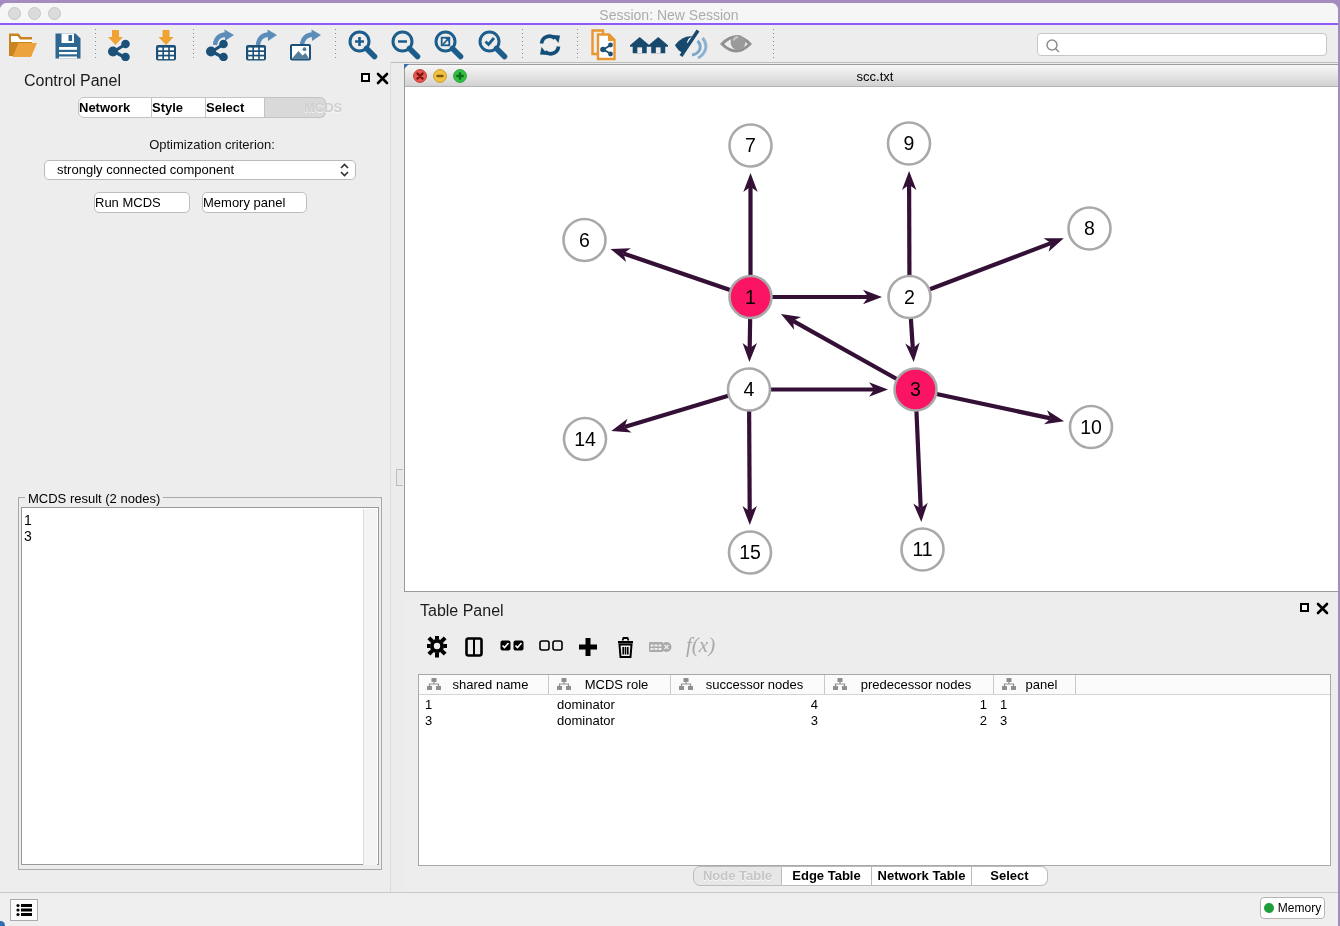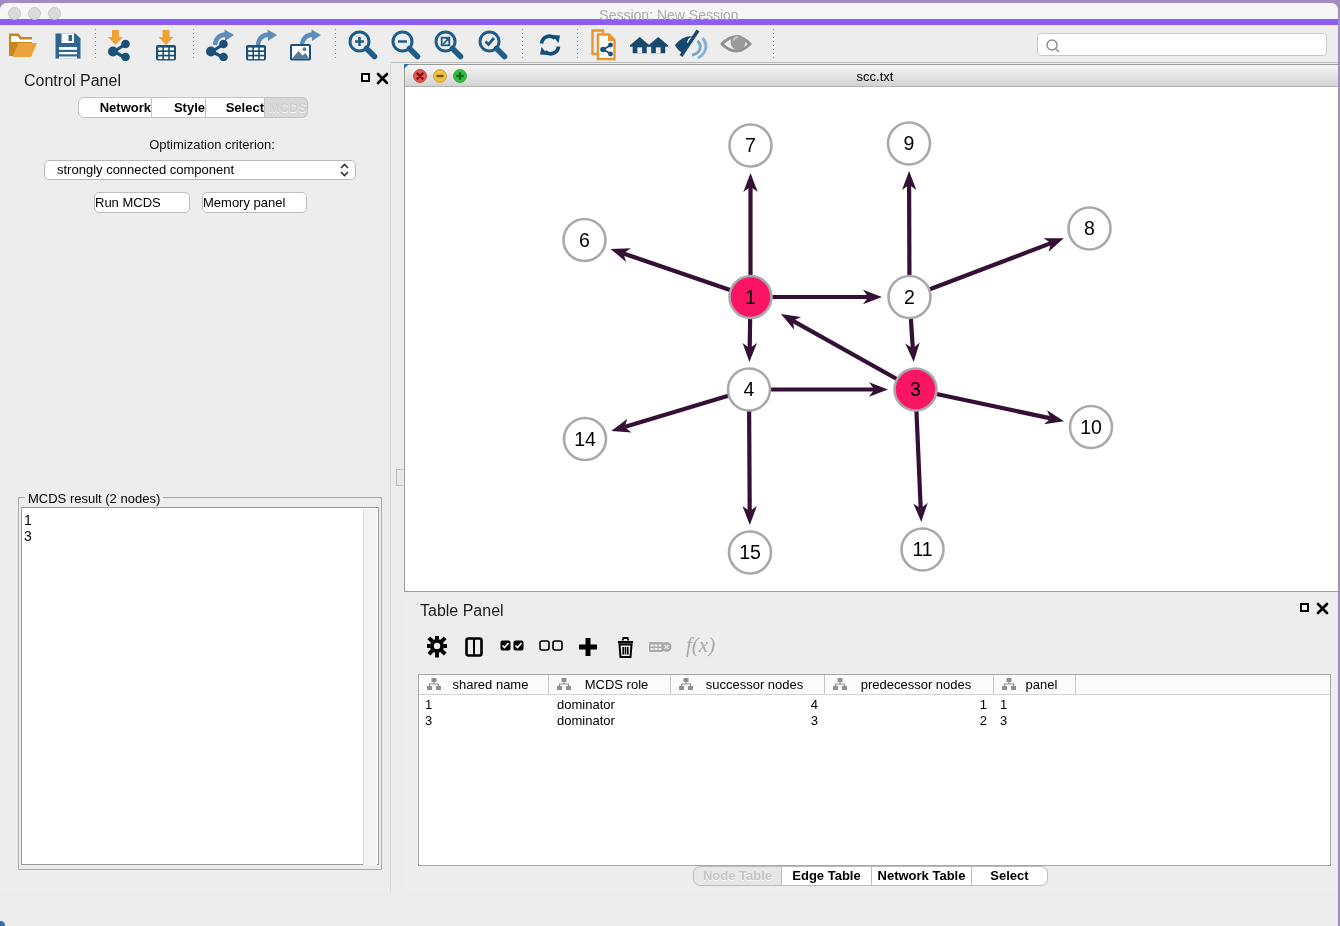--- a/index.html
+++ b/index.html
@@ -1,34 +1,34 @@
 <!DOCTYPE html>
 <html><head>
 <meta charset="utf-8">
 <style>
 * { margin:0; padding:0; box-sizing:border-box; }
 html,body { width:1340px; height:926px; }
 body { font-family:"Liberation Sans", sans-serif; background:#a48bc0; position:relative; overflow:hidden; }
 .abs { position:absolute; }
 #appwin { left:0; top:3px; width:1338px; height:923px; background:#ececec; border-radius:7px 7px 0 0; overflow:hidden; }
 
-#titlebar { left:0; top:0; width:100%; height:22px; background:#f6f6f6; border-bottom:6px solid #8b5cf6; }
+#titlebar { left:0; top:0; width:100%; height:22px; background:#f6f6f6; border-bottom:2px solid #8b5cf6; }
 .tl { position:absolute; top:4px; width:13px; height:13px; border-radius:50%; background:#dbdbdb; border:1px solid #c6c6c6; }
 #title-text { left:0; right:0; top:4px; text-align:center; font-size:14px; color:#ababab; }
 
 #toolbar { left:0; top:22px; width:100%; height:38px; background:#ededed; border-bottom:1px solid #bdbdbd; }
 .tbsep { position:absolute; top:4px; height:32px; width:1px; background-image:linear-gradient(#8f8f8f 30%, rgba(0,0,0,0) 30%); background-size:1px 4px; }
 .ticon { position:absolute; }
 #searchbox { left:1037px; top:8px; width:290px; height:23px; background:#fff; border:1px solid #c6c6c6; border-radius:4px; }
 
 #cpanel { left:0; top:59px; width:391px; height:830px; background:#ededed; border-right:1px solid #d9d9d9; }
 .pheader { font-size:16px; color:#1c1c1c; }
 .float-ic { width:9px; height:9px; border:2px solid #000; background:#fff; }
 #tabs { left:78px; top:35px; height:21px; display:flex; }
-.tab { font-size:13px; font-weight:bold; line-height:19px; text-align:right; background:#fff; border:1px solid #c3c3c3; border-left:none; color:#000; }
+.tab { font-size:13px; font-weight:bold; line-height:19px; text-align:left; background:#fff; border:1px solid #c3c3c3; border-left:none; color:#000; }
 .tab:first-child { border-left:1px solid #c3c3c3; border-radius:6px 0 0 6px; }
 .tab:last-child { border-radius:0 6px 6px 0; }
 .tab.dis { background:#d9d9d9; color:#cfcfcf; text-shadow:0 1px 0 #f5f5f5; }
 #optlabel { left:0; top:75px; width:400px; text-align:center; font-size:13px; color:#111;padding-left:24px; }
 #combo { left:44px; top:98px; width:312px; height:20px; background:#fff; border:1px solid #b9b9b9; border-radius:5px; font-size:13px; line-height:18px; padding-left:12px; color:#000; }
 .btn { position:absolute; top:130px; height:21px; background:#fff; border:1px solid #bdbdbd; border-radius:5px; font-size:13px; line-height:19px; color:#000; }
 #fieldset { left:18px; top:435px; width:364px; height:373px; border:1px solid #a9a9a9; }
 #legend { left:6px; top:-7px; background:#ededed; padding:0 3px; font-size:13px; color:#000; }
 #resultbox { left:2px; top:9px; width:358px; height:358px; background:#fff; border:1px solid #999; font-size:14px; color:#000; padding:4px 0 0 2px; line-height:16px; }
 #resscroll { right:1px; top:1px; width:14px; height:356px; background:#f4f4f4; border-left:1px solid #dcdcdc; }
@@ -238,21 +238,21 @@
   <div id="cpanel" class="abs">
     <div class="pheader abs" style="left:24px; top:10px;">Control Panel</div>
     <div class="float-ic abs" style="left:361px; top:11px;"></div>
     <svg class="abs" style="left:376px; top:10px;" width="13" height="13" viewBox="0 0 13 13">
       <path d="M2 2 L11 11 M11 2 L2 11" stroke="#000" stroke-width="2.6" stroke-linecap="round"></path>
     </svg>
     <div id="tabs" class="abs">
       <div class="tab" style="width:74px;">Network</div>
       <div class="tab" style="width:54px;">Style</div>
       <div class="tab" style="width:59px;">Select</div>
-      <div class="tab dis" style="width:43px;">MCDS</div>
+      <div class="tab dis" style="width:61px;padding-left:39px;">MCDS</div>
     </div>
     <div id="optlabel" class="abs">Optimization criterion:</div>
     <div id="combo" class="abs">strongly connected component
       <svg width="11" height="14" style="position:absolute;right:5px;top:2px;" viewBox="0 0 11 14">
         <path d="M2 5 L5.5 1.5 L9 5" fill="none" stroke="#333" stroke-width="1.6"></path>
         <path d="M2 9 L5.5 12.5 L9 9" fill="none" stroke="#333" stroke-width="1.6"></path>
       </svg>
     </div>
     <div class="btn" style="left:94px; width:96px;">Run MCDS</div>
     <div class="btn" style="left:202px; width:105px;">Memory panel</div>
@@ -463,15 +463,28 @@
       </div>
     </div>
     <div id="btabs" class="abs">
       <div class="btab" style="left:289px; width:89px; border-left:1px solid #bcbcbc; border-radius:7px 0 0 7px; background:#e7e7e7; color:#c5c5c5; text-shadow:0 1px 0 #fafafa;">Node Table</div>
       <div class="btab" style="left:378px; width:90px;">Edge Table</div>
       <div class="btab" style="left:468px; width:100px;">Network Table</div>
       <div class="btab" style="left:568px; width:76px; border-radius:0 7px 7px 0;">Select</div>
     </div>
   </div>
 
+  <div id="statusbar" class="abs">
+    <div id="listbtn" class="abs">
+      <svg width="16" height="14" style="position:absolute;left:5px;top:3px;" viewBox="0 0 16 14">
+        <circle cx="2" cy="2.5" r="1.6" fill="#000"></circle>
+          <rect x="5" y="1" width="11" height="3" fill="#000"></rect>
+        <circle cx="2" cy="7" r="1.6" fill="#000"></circle>
+          <rect x="5" y="5.5" width="11" height="3" fill="#000"></rect>
+        <circle cx="2" cy="11.5" r="1.6" fill="#000"></circle>
+          <rect x="5" y="10" width="11" height="3" fill="#000"></rect>
+      </svg>
+    </div>
+    <div id="memorybtn" class="abs"><span style="display:inline-block;width:10px;height:10px;border-radius:50%;background:#1d9e3a;margin-right:4px;vertical-align:-1px;"></span>Memory</div>
+  </div>
 </div>
 <div class="abs" style="left:1338px;top:0;width:2px;height:926px;background:#a48bc0;"></div>
 <div class="abs" style="left:-4px;top:921px;width:9px;height:9px;background:#2f6fb4;border-radius:50%;"></div>
 
 </body></html>

